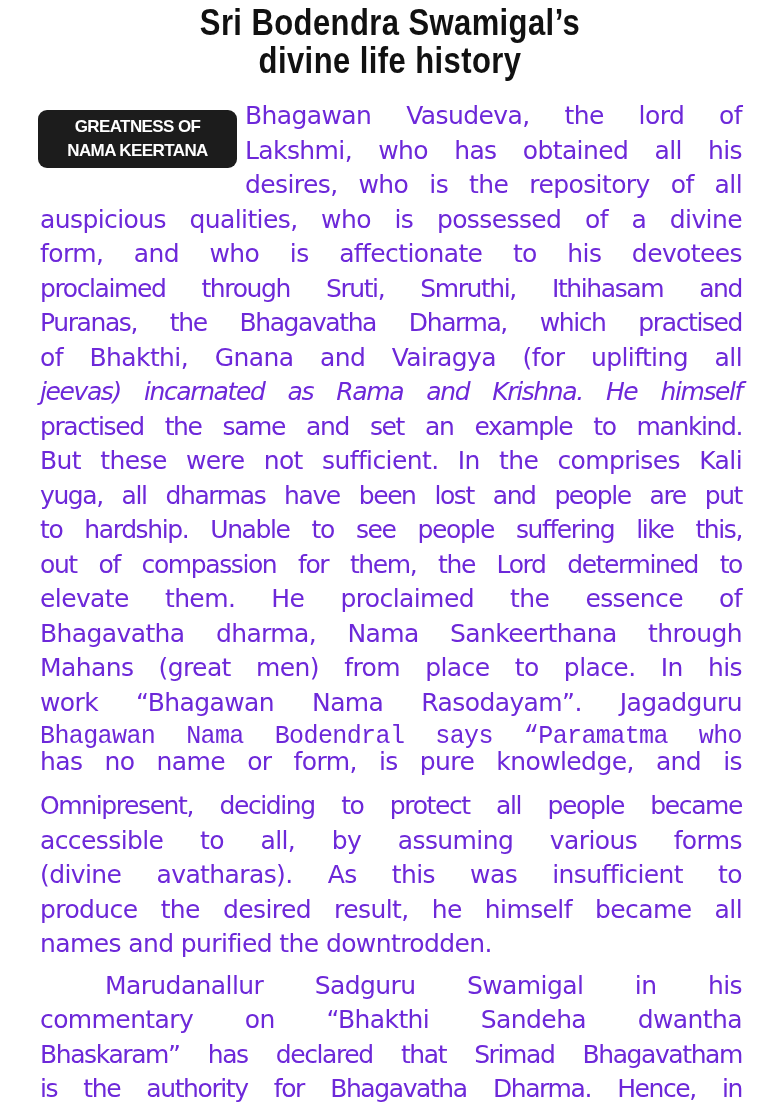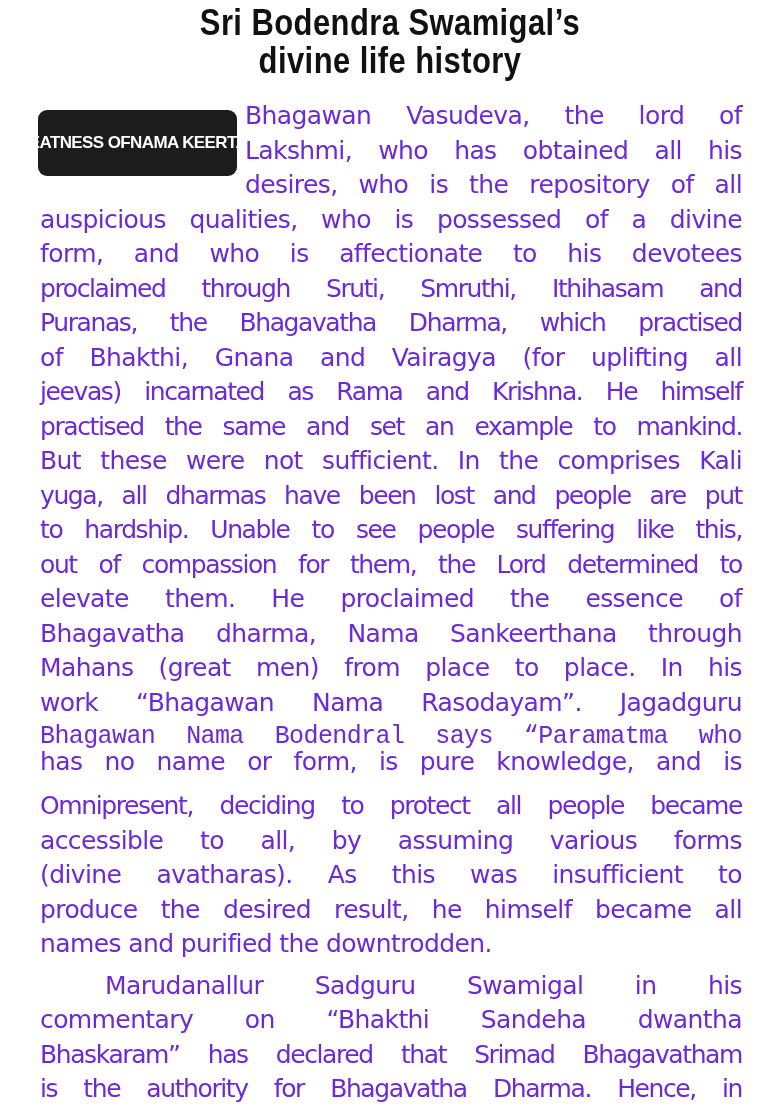--- a/index.html
+++ b/index.html
@@ -5,23 +5,23 @@
   html, body { margin: 0; padding: 0; background: #ffffff; }
   body { width: 780px; height: 1108px; position: relative; overflow: hidden; color: #1a1a1a; }
   .title {
     position: absolute; left: 0; width: 780px; text-align: center;
     font-family: "Liberation Sans", sans-serif; font-weight: bold;
     font-size: 36px; letter-spacing: 0.5px; color: #111;
     transform: scaleX(0.86); transform-origin: center;
     line-height: 38px;
   }
   .badge {
-    position: absolute; left: 38px; top: 110px; width: 199px; height: 66px;
+    position: absolute; left: 38px; top: 110px; width: 199px; height: 58px;
     background: #1c1c1c; border-radius: 9px;
-    display: flex; flex-direction: row; align-items: center; justify-content: center;
+    display: flex; flex-direction: column; align-items: center; justify-content: center;
   }
   .badge span {
     font-family: "Liberation Sans", sans-serif; font-weight: bold; color: #ffffff;
     font-size: 17px; line-height: 24px; letter-spacing: -0.6px; white-space: nowrap;
   }
   .line {
     position: absolute; left: 40px; width: 702px; height: 34px;
     font-family: "DejaVu Sans", sans-serif; font-size: 25px; line-height: 34px;
     white-space: nowrap; text-align: justify; text-align-last: justify;
     color: #6d28d9; letter-spacing: -0.6px;
@@ -47,21 +47,21 @@
 <div>
   <div>
     <div class="line short" style="top:99px;">Bhagawan Vasudeva, the lord of</div>
     <div class="line short" style="top:134px;">Lakshmi, who has obtained all his</div>
     <div class="line short" style="top:168px;">desires, who is  the repository of all</div>
     <div class="line" style="top:203px;">auspicious qualities, who is possessed of a divine</div>
     <div class="line" style="top:237px;">form, and who is affectionate to his devotees</div>
     <div class="line cond" style="top:272px;">proclaimed  through Sruti, Smruthi, Ithihasam and</div>
     <div class="line cond" style="top:306px;">Puranas, the Bhagavatha Dharma, which practised</div>
     <div class="line" style="top:341px;">of Bhakthi, Gnana and Vairagya (for uplifting all</div>
-    <div class="line cond" style="top:375px;">jeevas) incarnated as Rama and Krishna. He himself</div>
+    <div class="line cond" style="top:375px;font-style:italic;">jeevas) incarnated as Rama and Krishna. He himself</div>
     <div class="line cond" style="top:410px;">practised the same and set an example to mankind.</div>
     <div class="line" style="top:444px;">But these were not sufficient.  In the comprises Kali</div>
     <div class="line cond" style="top:479px;">yuga, all dharmas have been lost and people are put</div>
     <div class="line cond" style="top:513px;">to hardship. Unable to see people suffering like this,</div>
     <div class="line cond" style="top:548px;">out of compassion for them, the Lord determined to</div>
     <div class="line" style="top:582px;">elevate them.  He proclaimed the essence of</div>
     <div class="line" style="top:617px;">Bhagavatha dharma, Nama Sankeerthana through</div>
     <div class="line" style="top:651px;">Mahans (great men) from place to place.  In his</div>
     <div class="line" style="top:686px;">work “Bhagawan Nama Rasodayam”.  Jagadguru</div>
     <div class="line" style="top:720px;font-family:Liberation Mono, monospace;">Bhagawan Nama Bodendral says “Paramatma who</div>

